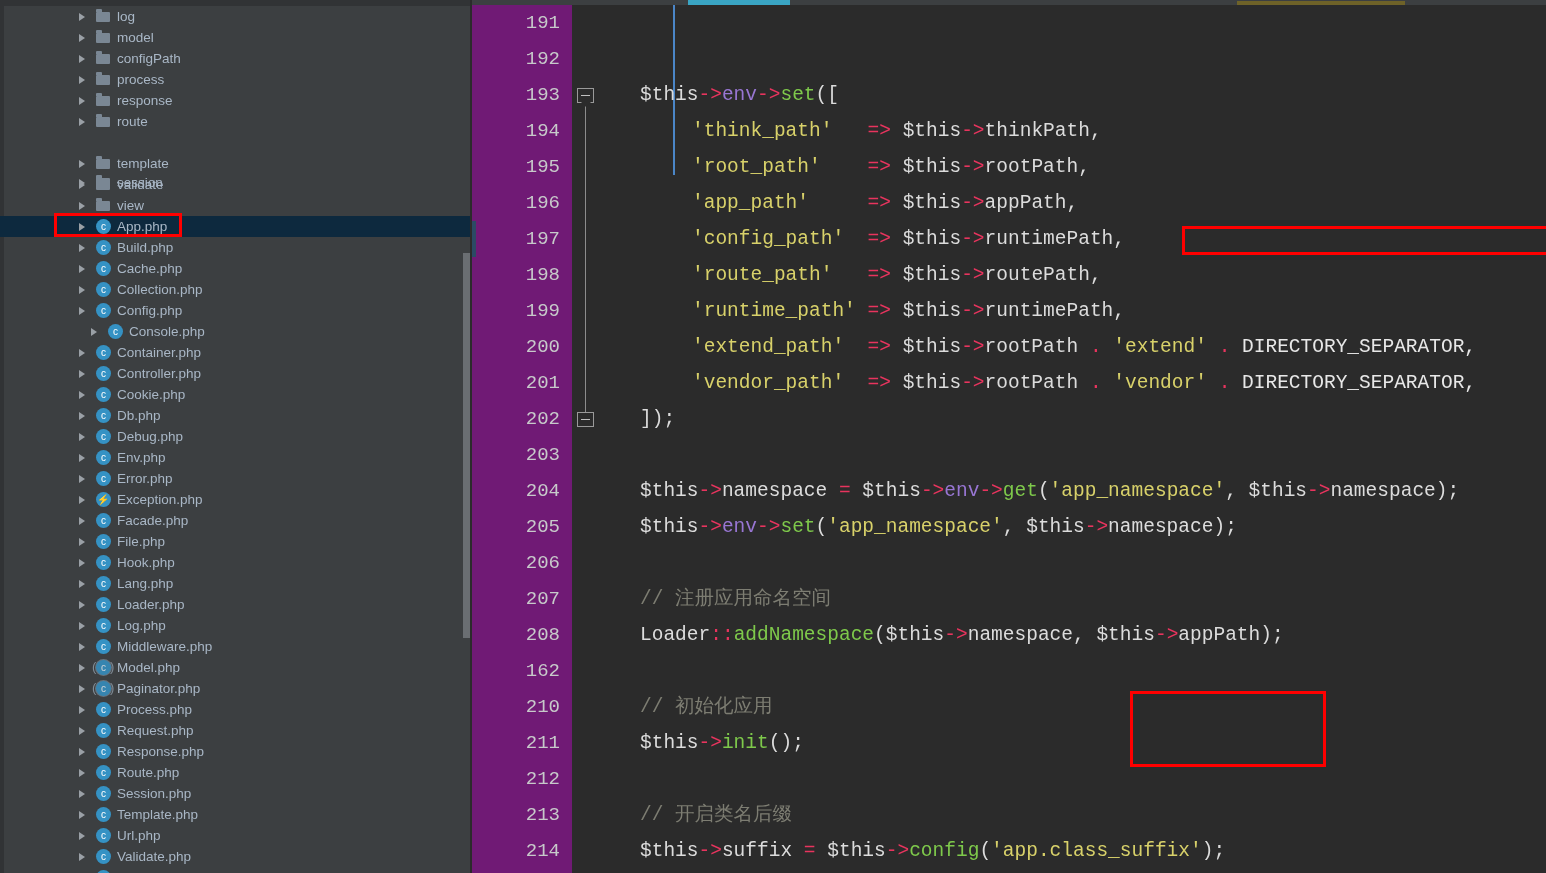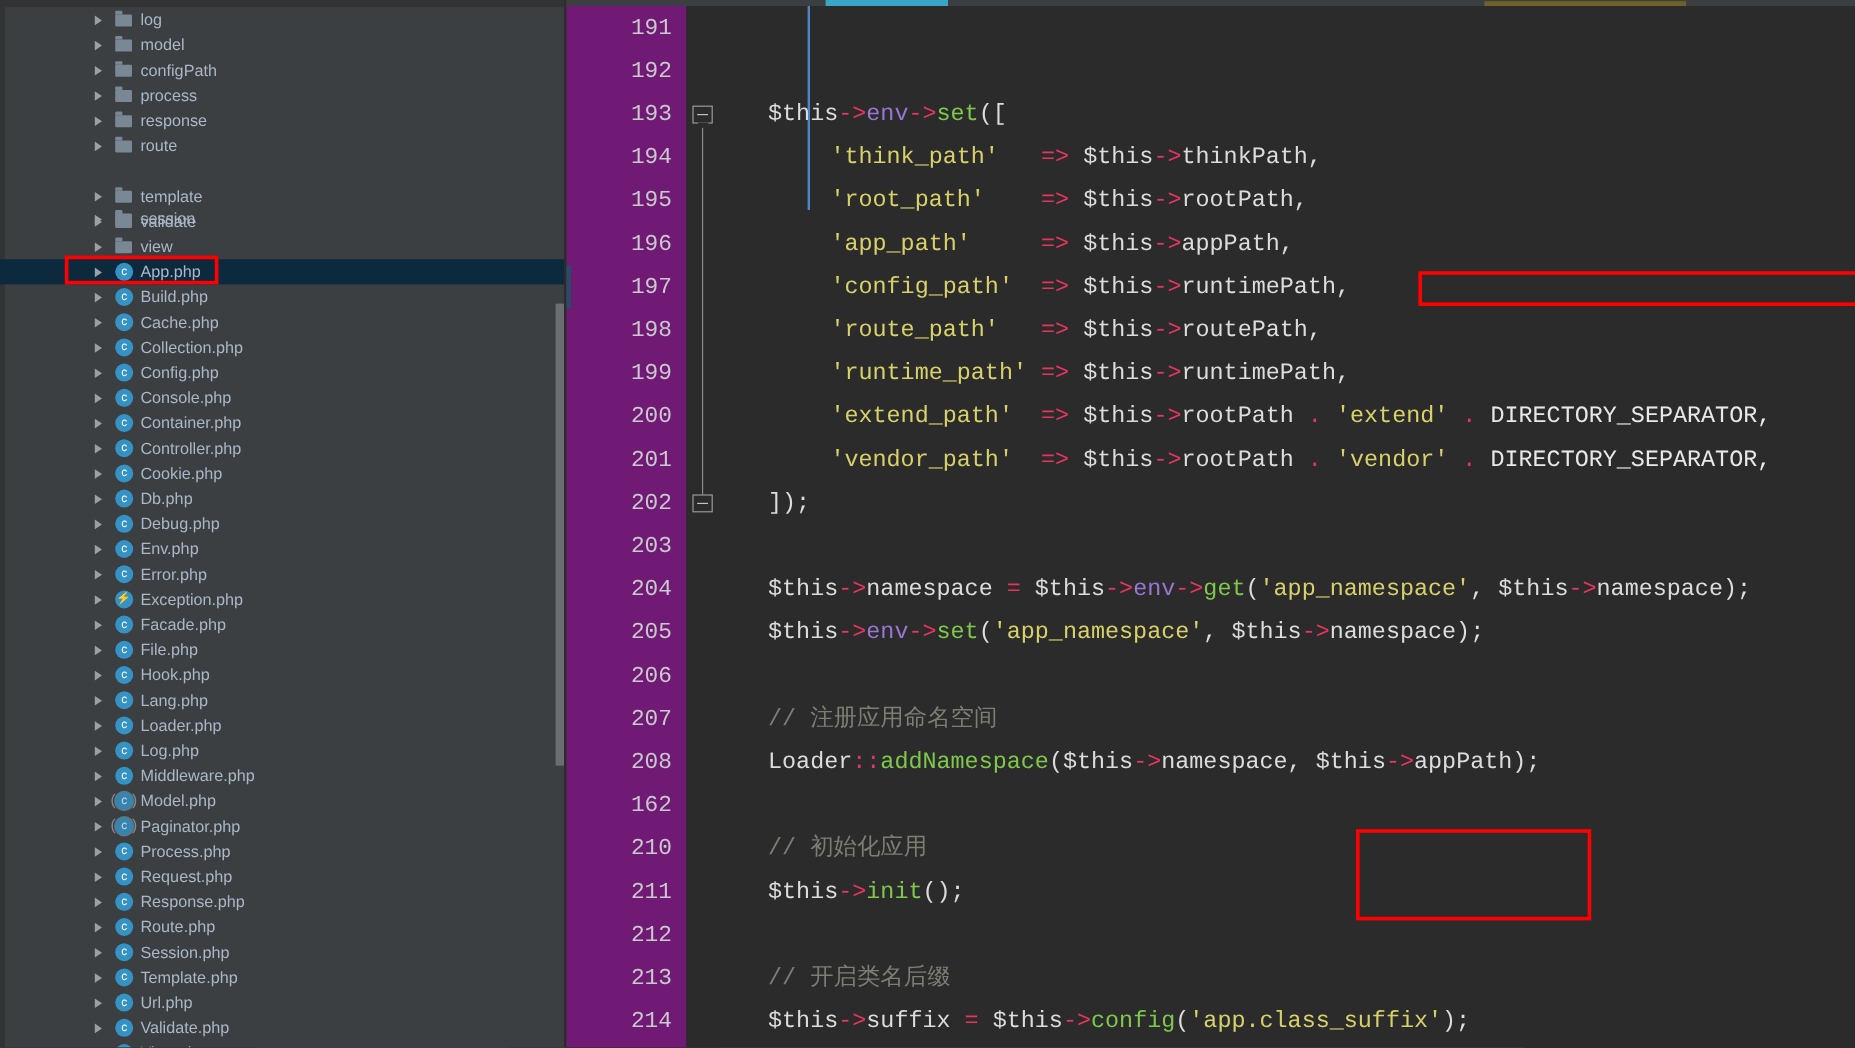--- a/index.html
+++ b/index.html
@@ -247,21 +247,21 @@
         <div class="row" style="top: 273px; position: absolute; left: 0px; width: 472px;">
           <span class="arrow"></span>
           <span class="ic cls"></span>
           <span class="label">Collection.php</span>
         </div>
         <div class="row" style="top: 294px; position: absolute; left: 0px; width: 472px;">
           <span class="arrow"></span>
           <span class="ic cls"></span>
           <span class="label">Config.php</span>
         </div>
-        <div class="row" style="top: 315px; position: absolute; left: 0px; width: 472px;">
+        <div class="row" style="top: 315px; position: absolute; left: 12px; width: 472px;">
           <span class="arrow"></span>
           <span class="ic cls"></span>
           <span class="label">Console.php</span>
         </div>
         <div class="row" style="top: 336px; position: absolute; left: 0px; width: 472px; padding-left: 48px;">
           <span class="arrow"></span>
           <span class="ic cls"></span>
           <span class="label">Container.php</span>
         </div>
         <div class="row" style="top: 357px; position: absolute; left: 0px; width: 472px;">

